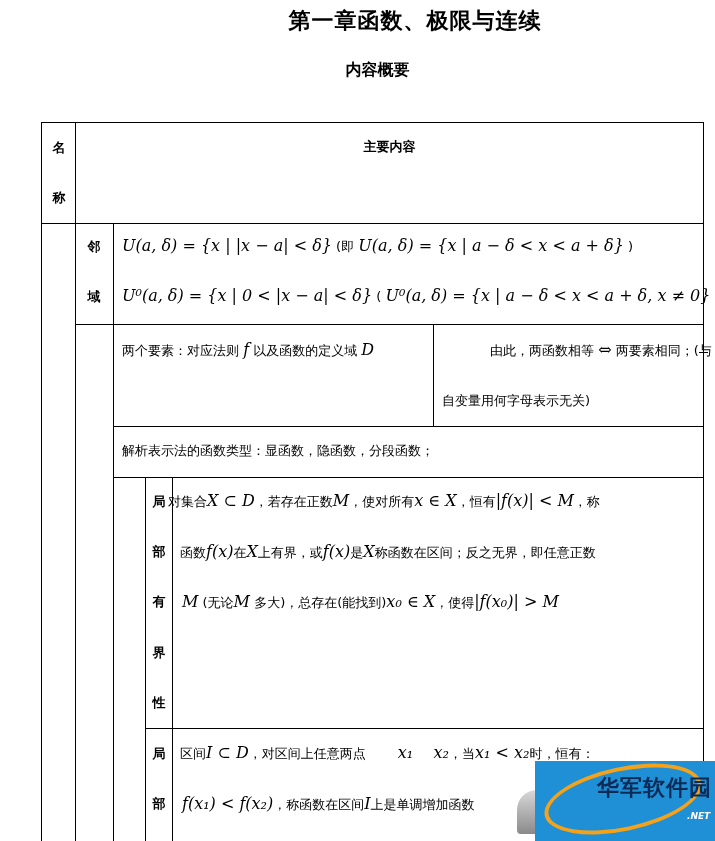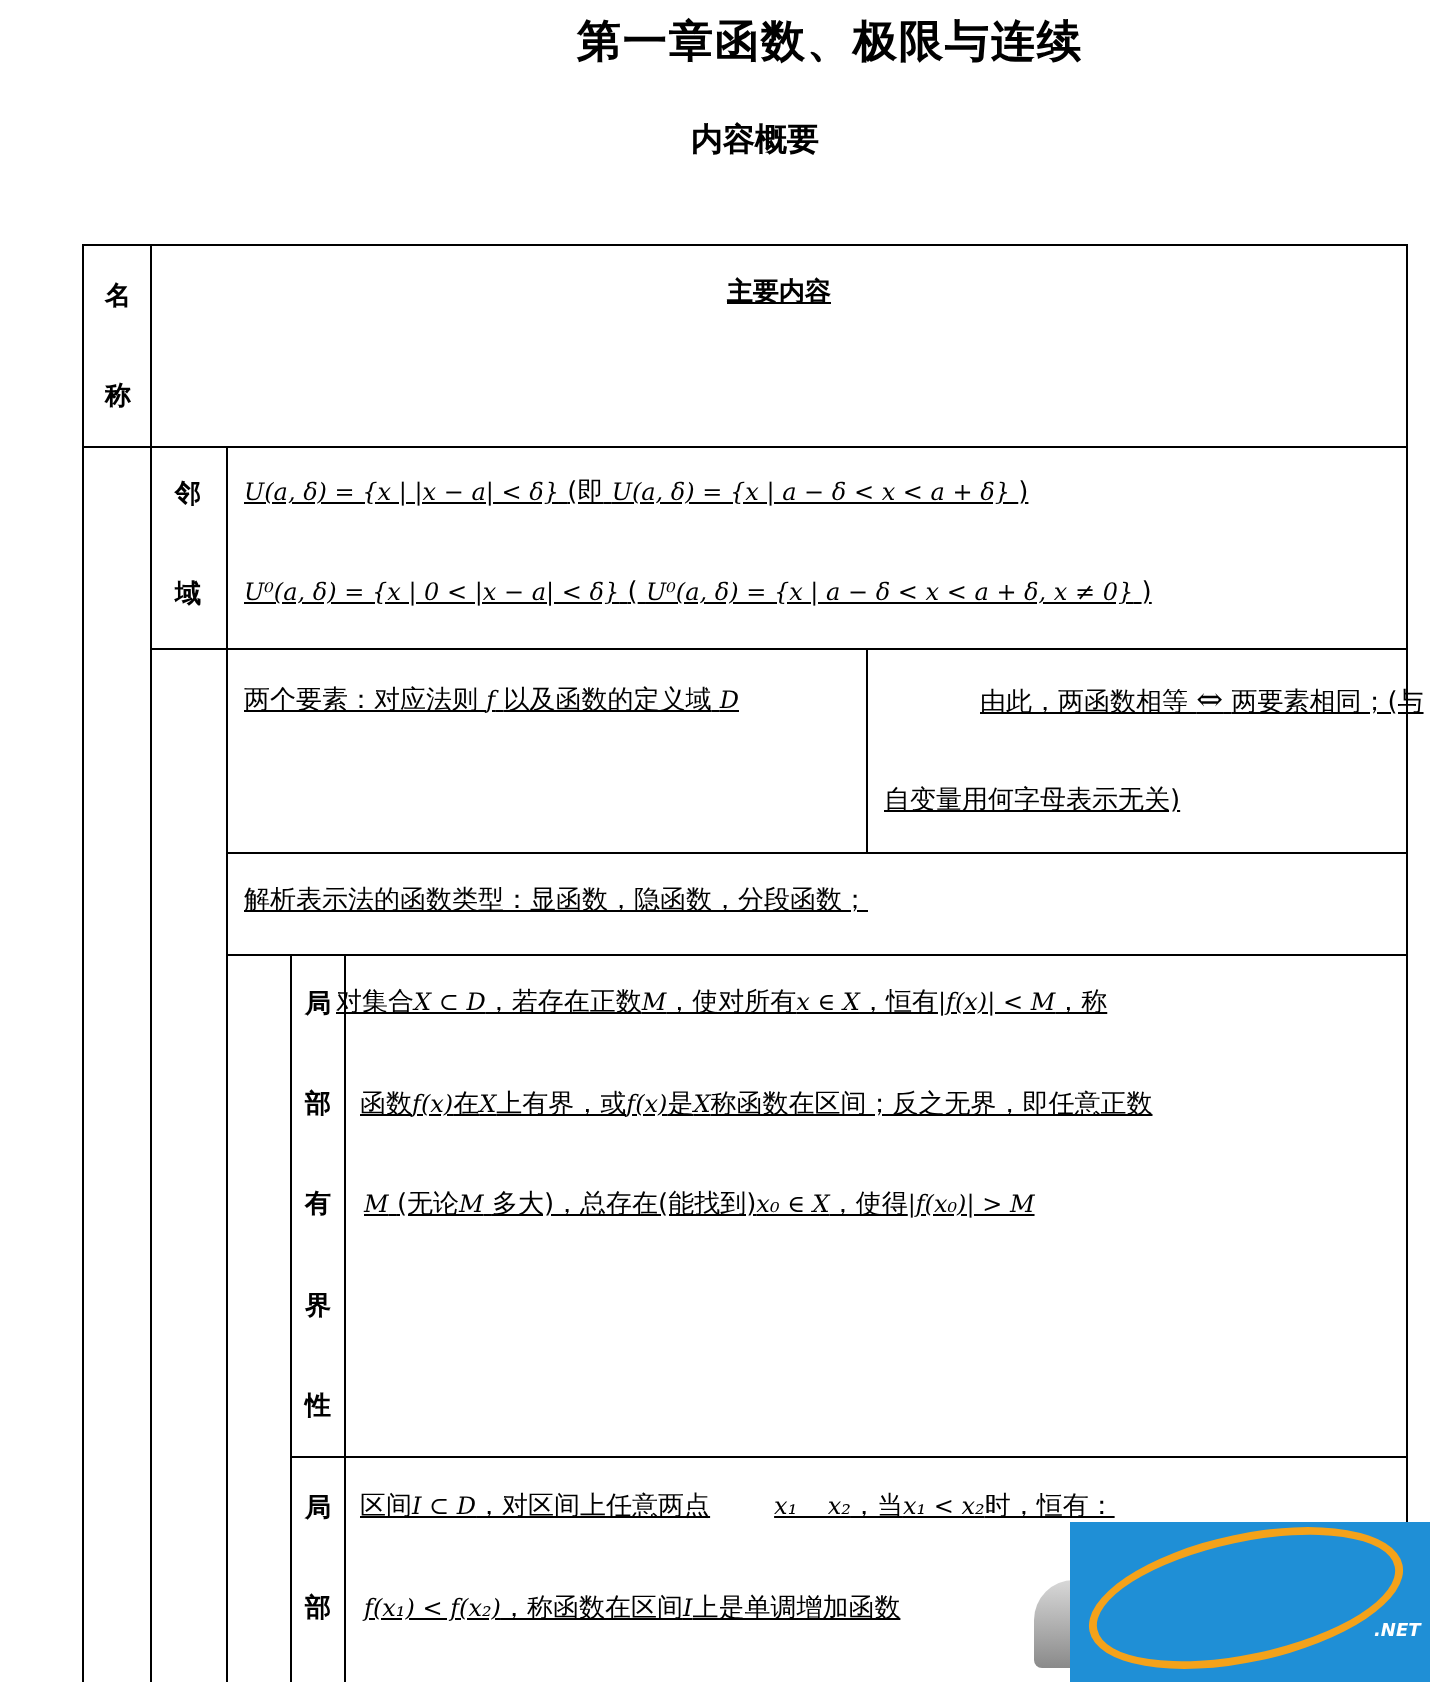--- a/index.html
+++ b/index.html
@@ -4,22 +4,22 @@
 <style>
   html, body { margin: 0; padding: 0; background: #ffffff; }
   body { width: 715px; height: 841px; position: relative; overflow: hidden;
          font-family: "DejaVu Sans", "Liberation Sans", sans-serif; color: #000; }
   .abs { position: absolute; }
   .title { left: 0; width: 830px; top: 6px; text-align: center; font-size: 22px; font-weight: bold; letter-spacing: 1px; }
   .subtitle { left: 0; width: 755px; top: 60px; text-align: center; font-size: 16px; font-weight: bold; }
   .hline { position: absolute; height: 1px; background: #000; }
   .vline { position: absolute; width: 1px; background: #000; }
   .vlabel { position: absolute; font-size: 13px; font-weight: bold; text-align: center; }
-  .txt { position: absolute; white-space: nowrap; font-size: 13px; line-height: 20px; text-decoration: underline; }
-  .txt .m { font-family: "DejaVu Serif", "Liberation Serif", serif; font-style: italic; font-size: 12px; }
+  .txt { position: absolute; white-space: nowrap; font-size: 13px; line-height: 20px; }
+  .txt .m { font-family: "DejaVu Serif", "Liberation Serif", serif; font-style: italic; font-size: 16px; }
   .txt .mu { font-family: "DejaVu Serif", "Liberation Serif", serif; font-style: normal; font-size: 16px; }
   .wm { position: absolute; left: 535px; top: 761px; width: 180px; height: 80px; background: #1f8fd6; overflow: hidden; }
   .wm-ring { position: absolute; left: 8px; top: 6px; width: 160px; height: 64px; border: 4px solid #f4a21a; border-radius: 50%; transform: rotate(-12deg); box-sizing: border-box; }
   .wm-cn { position: absolute; left: 62px; top: 12px; font-size: 22px; font-weight: bold; color: #0b2a55; letter-spacing: 1px; }
   .wm-en { position: absolute; left: 4px; top: 38px; font-size: 23px; font-weight: bold; font-style: italic; color: #ffffff; letter-spacing: -1px; text-shadow: 1px 1px 0 #0b2a55, -1px -1px 0 #0b2a55, 1px -1px 0 #0b2a55, -1px 1px 0 #0b2a55; }
   .wm-net { position: absolute; left: 152px; top: 50px; font-size: 9px; font-weight: bold; font-style: italic; color: #fff; }
   .wm-grey { position: absolute; left: 517px; top: 790px; width: 24px; height: 44px; background: linear-gradient(#d8d8d8,#8a8a8a); border-radius: 20px 0 0 4px; }
 </style>
 </head>
 <body>
@@ -104,14 +104,15 @@
     <span>区间</span><span class="m">I ⊂ D</span><span>，对区间上任意两点</span><span class="m" style="white-space:pre;margin-left:32px;">x₁    x₂</span><span>，当</span><span class="m">x₁ &lt; x₂</span><span>时，恒有：</span>
   </div>
   <div class="txt" style="left:182px; top:794px;">
     <span class="m">f(x₁) &lt; f(x₂)</span><span>，称函数在区间</span><span class="m">I</span><span>上是单调增加函数</span>
   </div>
 </div>
 
 <div class="wm-grey"></div>
 <div class="wm">
   <div class="wm-ring"></div>
+  <div class="wm-cn">华军软件园</div>
   <div class="wm-net">.NET</div>
 </div>
 
 </body></html>

